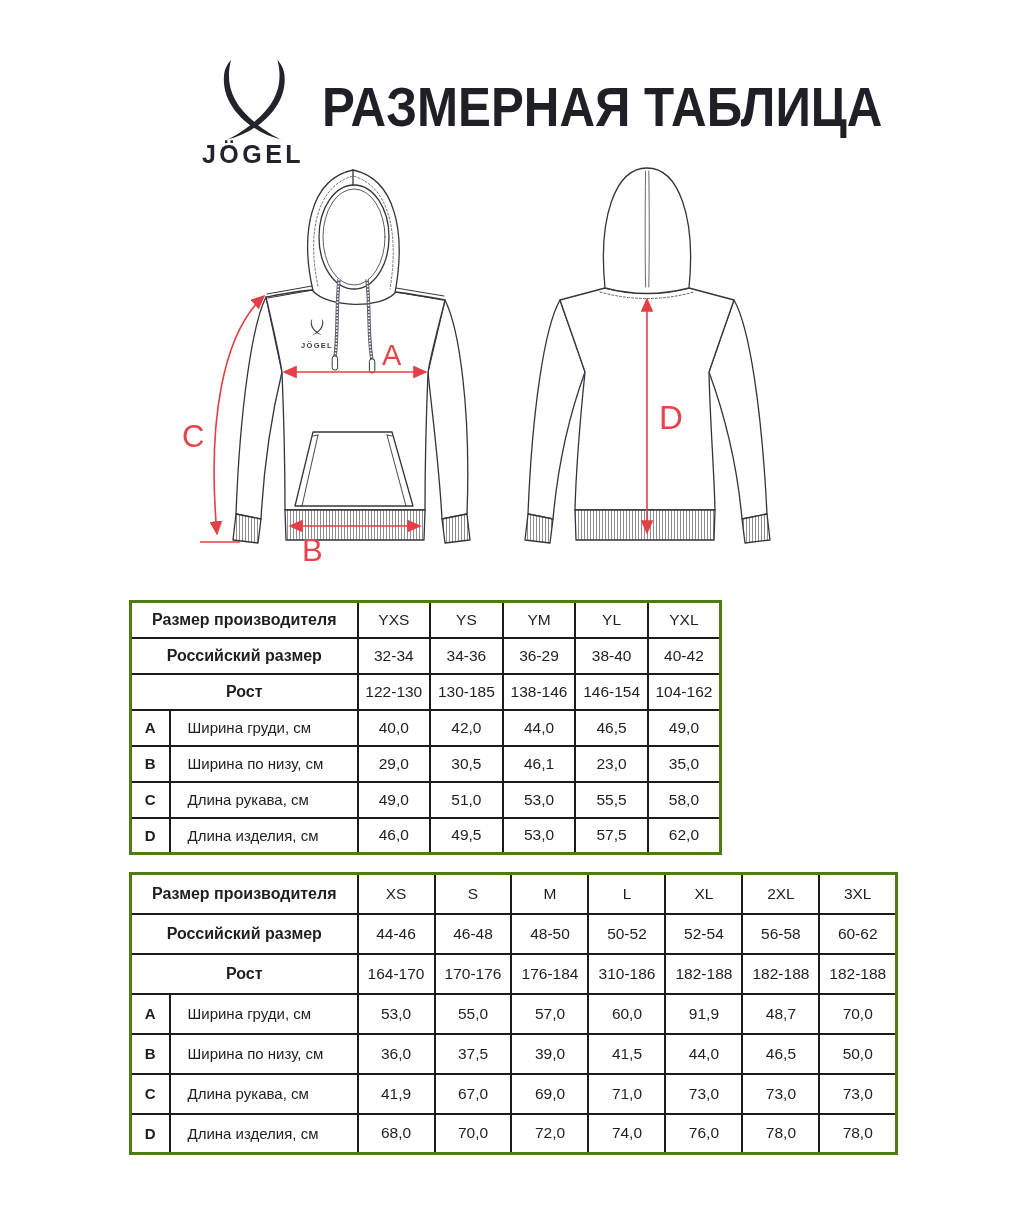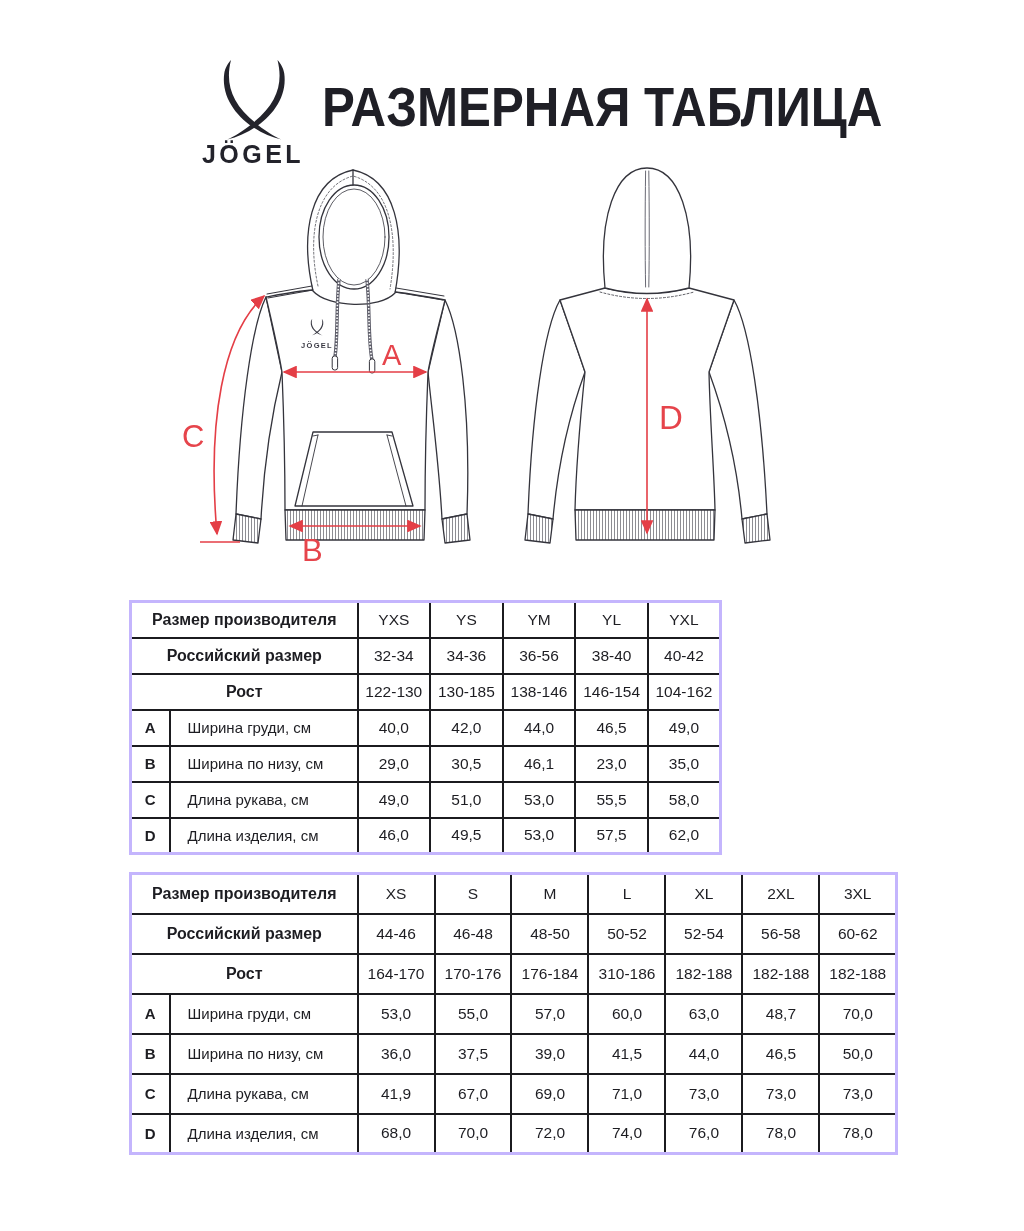--- a/index.html
+++ b/index.html
@@ -11,21 +11,21 @@
   .title{position:absolute;left:322px;top:74px;margin:0;font-size:56px;font-weight:700;
          letter-spacing:0;color:#1f1f26;white-space:nowrap;
          transform:scaleX(0.88);transform-origin:left center;}
 
   
   .front-svg{position:absolute;left:160px;top:163px;}
   .back-svg{position:absolute;left:520px;top:163px;}
 
   
   .t{position:absolute;border-collapse:collapse;table-layout:fixed;background:#fff;
-     border:3px solid #c4b5fd;padding-left:12px;}
+     border:3px solid #4d7c0f;padding-left:12px;}
   .t th,.t td{border:2px solid #1b1b1f;overflow:hidden;white-space:nowrap;}
   .t1{left:129px;top:600px;width:593px;}
   .t1 tr{height:36px;}
   .t2{left:129px;top:872px;width:769px;}
   .t2 tr{height:40px;}
   .t col.col-letter{width:39px;}
   .t col.col-label{width:188px;}
   .t th.lbl{font-size:16px;font-weight:700;text-align:center;padding:0 6px;color:#1d1d22;}
   .t td.letter{font-weight:700;font-size:15px;text-align:center;}
   .t td.rowlabel{font-size:15px;font-weight:400;text-align:left;padding:0 4px 0 17px;}
@@ -163,21 +163,21 @@
           <td class="val">YXS</td>
           <td class="val">YS</td>
           <td class="val">YM</td>
           <td class="val">YL</td>
           <td class="val">YXL</td>
         </tr>
         <tr>
           <th class="lbl" colspan="2">Российский размер</th>
           <td class="val">32-34</td>
           <td class="val">34-36</td>
-          <td class="val">36-56</td>
+          <td class="val">36-29</td>
           <td class="val">38-40</td>
           <td class="val">40-42</td>
         </tr>
         <tr>
           <th class="lbl" colspan="2">Рост</th>
           <td class="val">122-130</td>
           <td class="val">130-185</td>
           <td class="val">138-146</td>
           <td class="val">146-154</td>
           <td class="val">104-162</td>
@@ -263,21 +263,21 @@
           <td class="val">182-188</td>
           <td class="val">182-188</td>
         </tr>
         <tr>
           <td class="letter">A</td>
           <td class="rowlabel">Ширина груди, см</td>
           <td class="val">53,0</td>
           <td class="val">55,0</td>
           <td class="val">57,0</td>
           <td class="val">60,0</td>
-          <td class="val">63,0</td>
+          <td class="val">91,9</td>
           <td class="val">48,7</td>
           <td class="val">70,0</td>
         </tr>
         <tr>
           <td class="letter">B</td>
           <td class="rowlabel">Ширина по низу, см</td>
           <td class="val">36,0</td>
           <td class="val">37,5</td>
           <td class="val">39,0</td>
           <td class="val">41,5</td>

